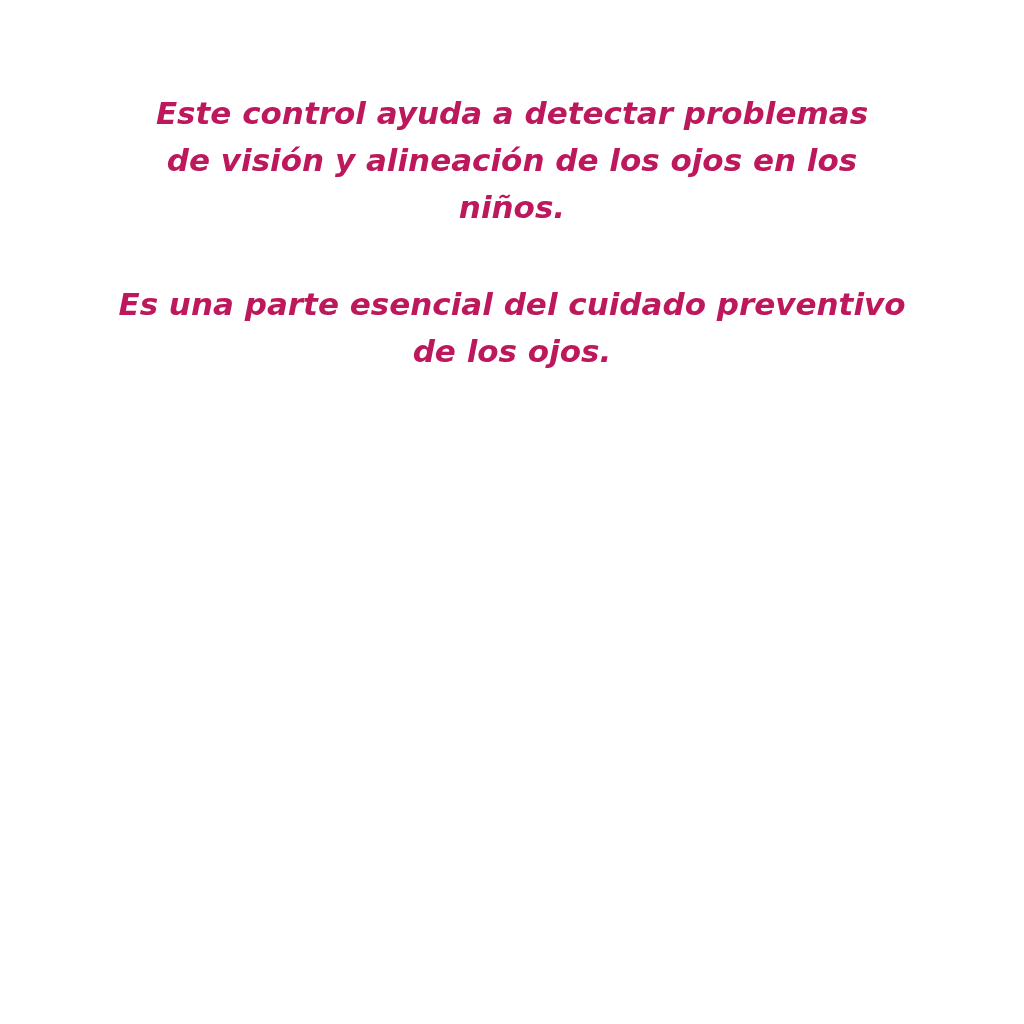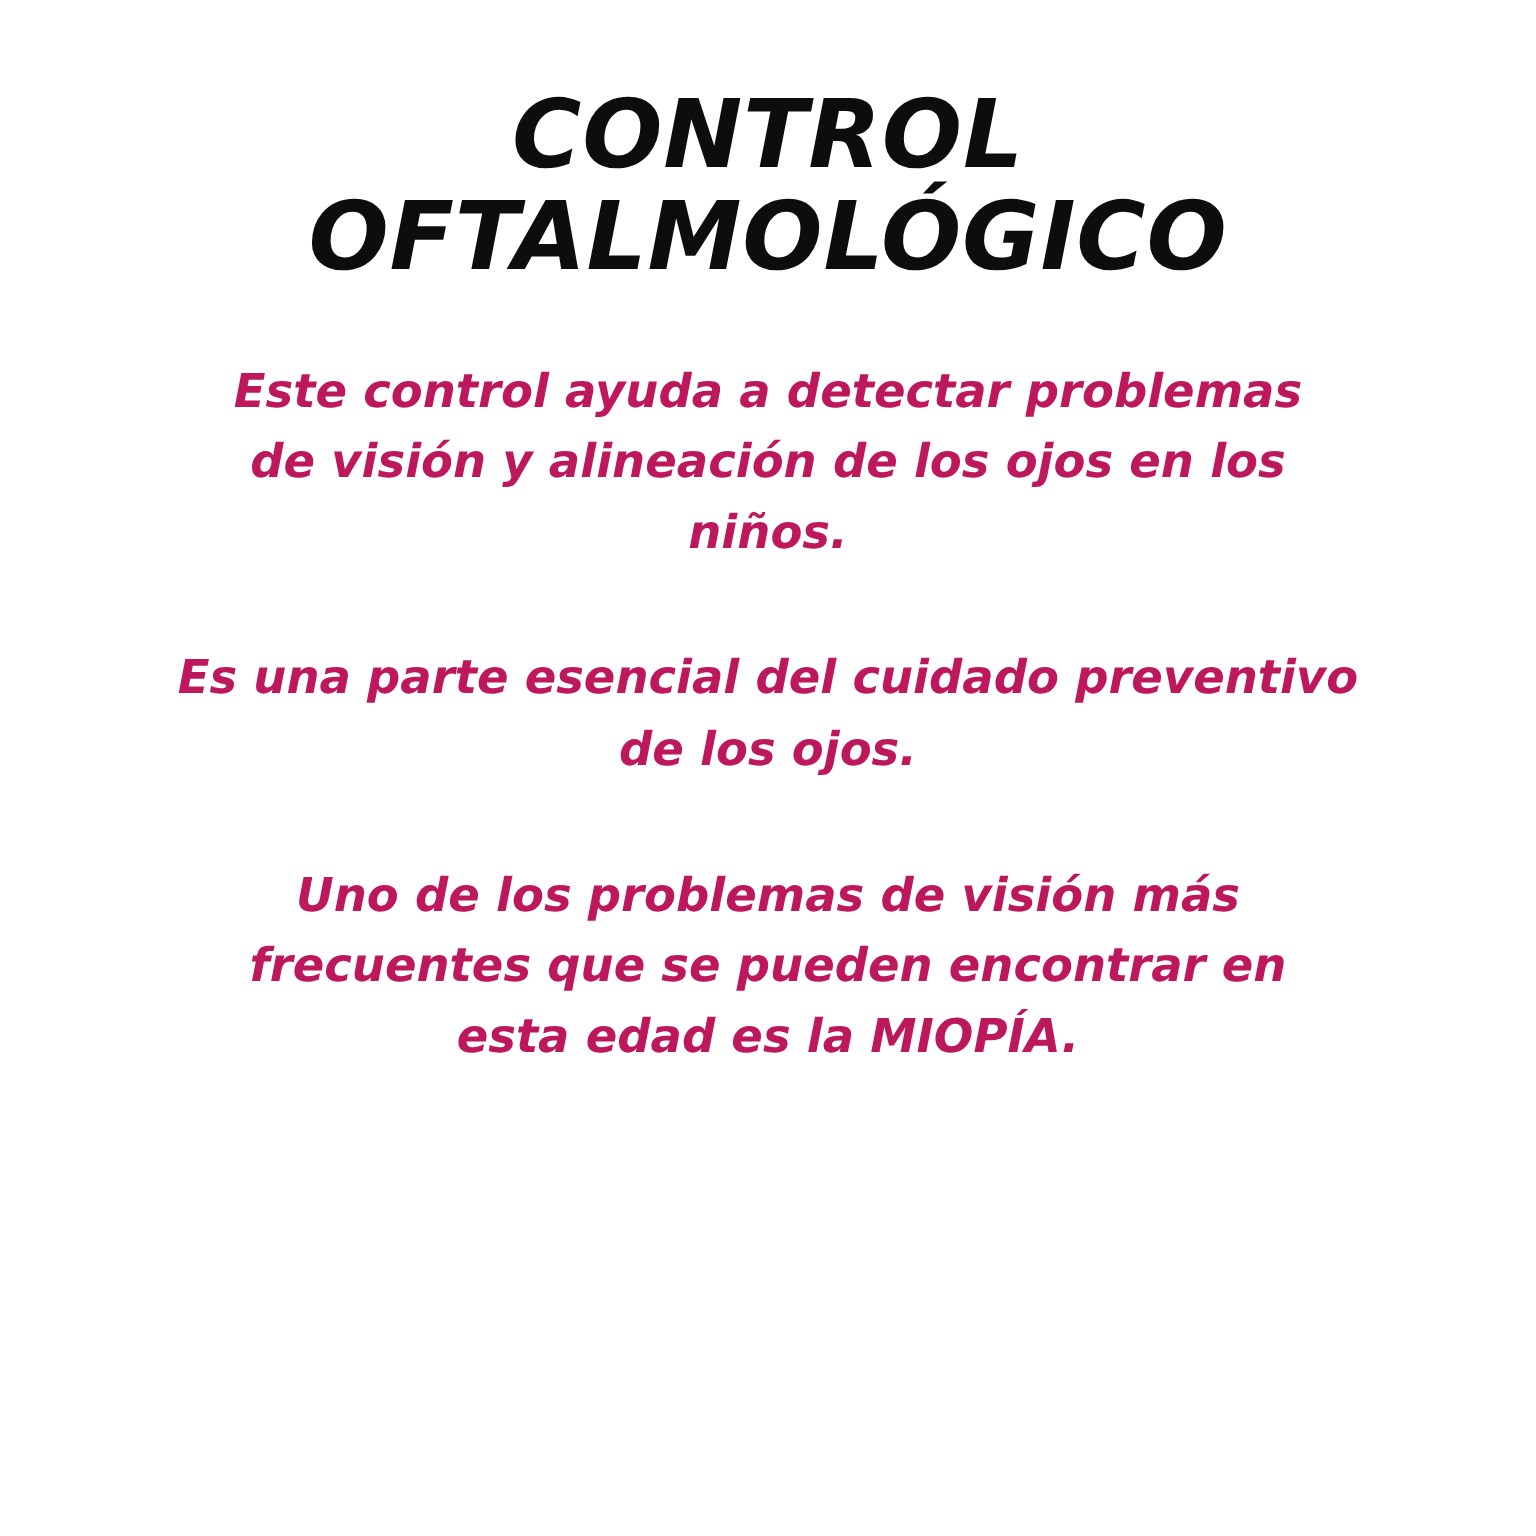--- a/index.html
+++ b/index.html
@@ -61,26 +61,22 @@
   .p1 { max-width: 730px; }
   .p2 { max-width: 810px; }
   .p3 { max-width: 720px; margin-bottom: 56px; }
   .p4 { max-width: 790px; line-height: 1.48; }
 </style>
 </head>
 <body>
 
 <div class="poster">
 
-  <h1 class="title">CONTROL OFTALMOLÓGICO</h1>
 
   <div class="body-block">
     <p class="para p1">Este control ayuda a detectar problemas
 de visión y alineación de los ojos en los
 niños.</p>
     <p class="para p2">Es una parte esencial del cuidado preventivo
 de los ojos.</p>
-    <p class="para p3">Uno de los problemas de visión más
-frecuentes que se pueden encontrar en
-esta edad es la MIOPÍA.</p>
   </div>
 
 </div>
 
 </body></html>

